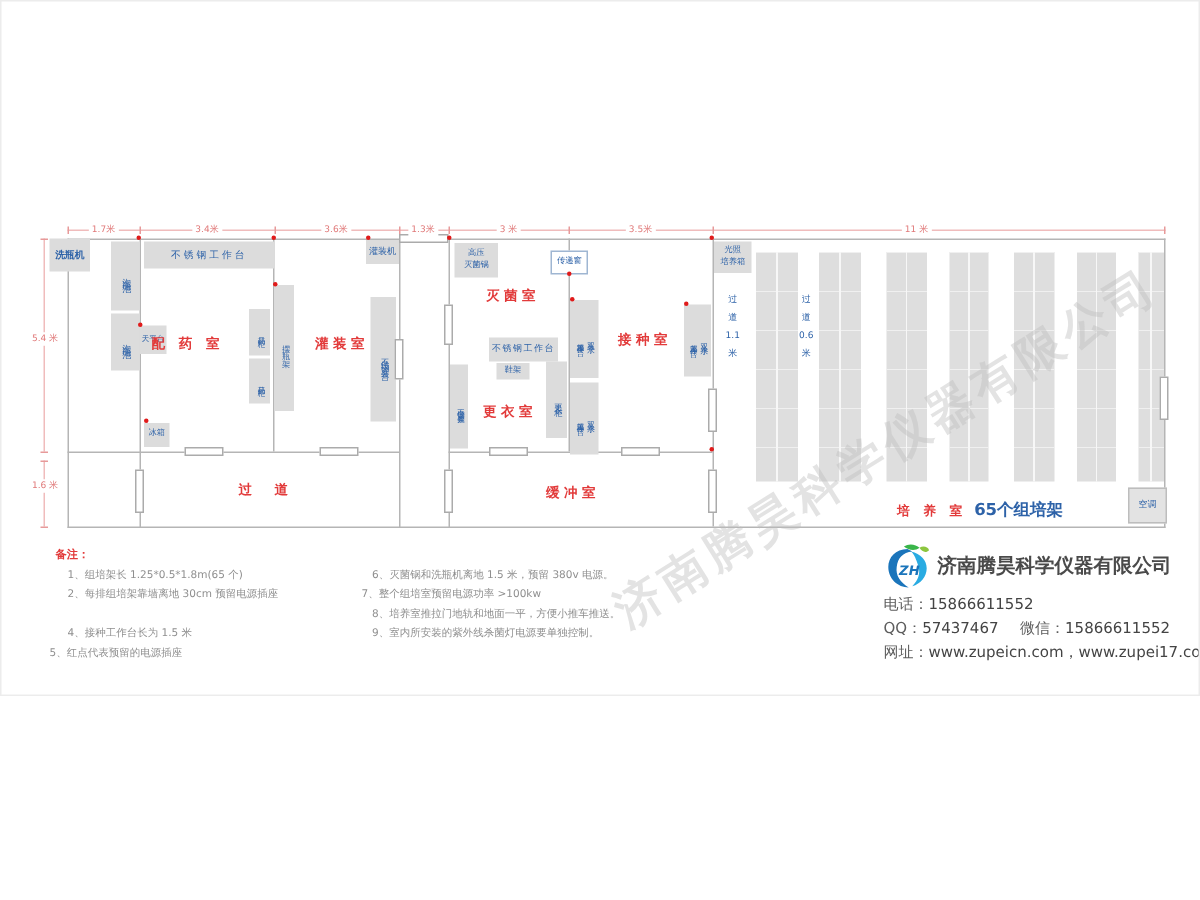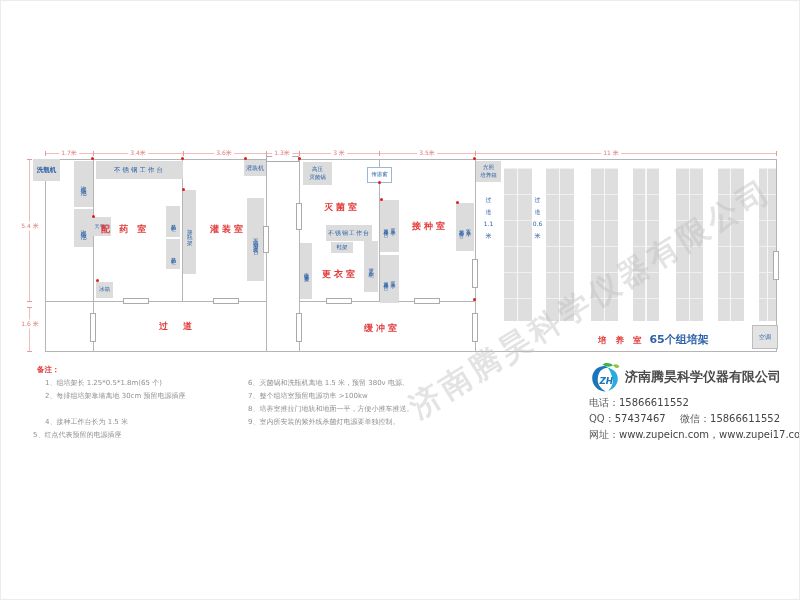--- a/index.html
+++ b/index.html
@@ -1,16 +1,16 @@
 <!DOCTYPE html>
 <html><head>
 <meta charset="utf-8">
 <style>
   html,body{margin:0;padding:0;background:#fff}
-  #canvas{position:relative;width:800px;height:600px;background:#fff;overflow:hidden;
+  #canvas{position:relative;width:800px;height:464px;background:#fff;overflow:hidden;
     font-family:"DejaVu Sans",sans-serif;border:1px solid #ececec;box-sizing:border-box}
   .wall{position:absolute;background:#b5b5b5}
   .wall.h{height:1px}.wall.v{width:1px}
   .equip{position:absolute;background:#dcdcdc;color:#2d62a8;display:flex;align-items:center;
     justify-content:center;text-align:center;font-size:6px;line-height:1.35;overflow:hidden}
   .vtext{writing-mode:vertical-rl;text-orientation:upright;letter-spacing:2px}
   .bench{position:absolute;background:#dcdcdc;color:#2d62a8;display:flex;flex-direction:row-reverse;
     align-items:center;justify-content:center;gap:1px;font-size:5px;overflow:hidden}
   .bench span{writing-mode:vertical-rl;text-orientation:upright;letter-spacing:1px}
   .room{position:absolute;color:#e23a3a;font-weight:bold;font-size:9px;letter-spacing:3px;white-space:nowrap}
@@ -186,37 +186,37 @@
     </div>
   <div class="equip" style="left:751px;top:324px;width:24px;height:22px;background:#e3e3e3;border:1px solid #bdbdbd">
     <span>空调</span>
     </div>
 
   <div class="aisle" style="left:481px;top:193px">过 道 1.1 米</div>
   <div class="aisle" style="left:530px;top:193px">过 道 0.6 米</div>
 
   <div class="room" style="left:100px;top:222px">配 药 室</div>
   <div class="room" style="left:209px;top:222px">灌装室</div>
-  <div class="room" style="left:323px;top:200px">灭菌室</div>
+  <div class="room" style="left:323px;top:190px">灭菌室</div>
   <div class="room" style="left:411px;top:219px">接种室</div>
   <div class="room" style="left:321px;top:267px">更衣室</div>
   <div class="room" style="left:158px;top:319px">过　道</div>
   <div class="room" style="left:363px;top:321px">缓冲室</div>
   <div class="pylabel" style="left:597px;top:331px">
     <span class="r">培 养 室</span>
     <span class="b">65个组培架</span>
   </div>
 
   <div class="note-head" style="left:36px;top:364px">备注：</div>
   <div class="note" style="left:44px;top:377px">1、组培架长 1.25*0.5*1.8m(65 个)</div>
   <div class="note" style="left:44px;top:390px">2、每排组培架靠墙离地 30cm 预留电源插座</div>
   <div class="note" style="left:44px;top:416px">4、接种工作台长为 1.5 米</div>
   <div class="note" style="left:32px;top:429px">5、红点代表预留的电源插座</div>
   <div class="note" style="left:247px;top:377px">6、灭菌锅和洗瓶机离地 1.5 米，预留 380v 电源。</div>
-  <div class="note" style="left:247px;top:390px">7、整个组培室预留电源功率 &gt;100kw</div>
+  <div class="note" style="left:240px;top:390px">7、整个组培室预留电源功率 &gt;100kw</div>
   <div class="note" style="left:247px;top:403px">8、培养室推拉门地轨和地面一平，方便小推车推送。</div>
   <div class="note" style="left:247px;top:416px">9、室内所安装的紫外线杀菌灯电源要单独控制。</div>
 
   <div style="position:absolute;left:588px;top:361px;width:32px;height:32px">
     <svg width="32" height="32" viewBox="0 0 40 40">
       <path d="M20 5 C10 5 4 12 4 20 C4 30 12 37 21 37 C14 33 10 27 11 20 C12 12 16 8 24 7 Z" fill="#1b75bb"></path>
       <path d="M23 7 C31 9 36 14 36 21 C36 28 31 34 24 36 C29 31 31 25 29 19 C27 13 26 10 23 7 Z" fill="#29abe2"></path>
       <path d="M17 3 C21 0 27 1 30 4 C26 7 21 6 17 3 Z" fill="#39b54a"></path>
       <path d="M30 4 C33 2 37 3 38 6 C35 9 32 7 30 4 Z" fill="#8dc63f"></path>
       <text x="13" y="27" font-size="11" fill="#1b75bb" font-style="italic" font-weight="bold">ZH</text>

